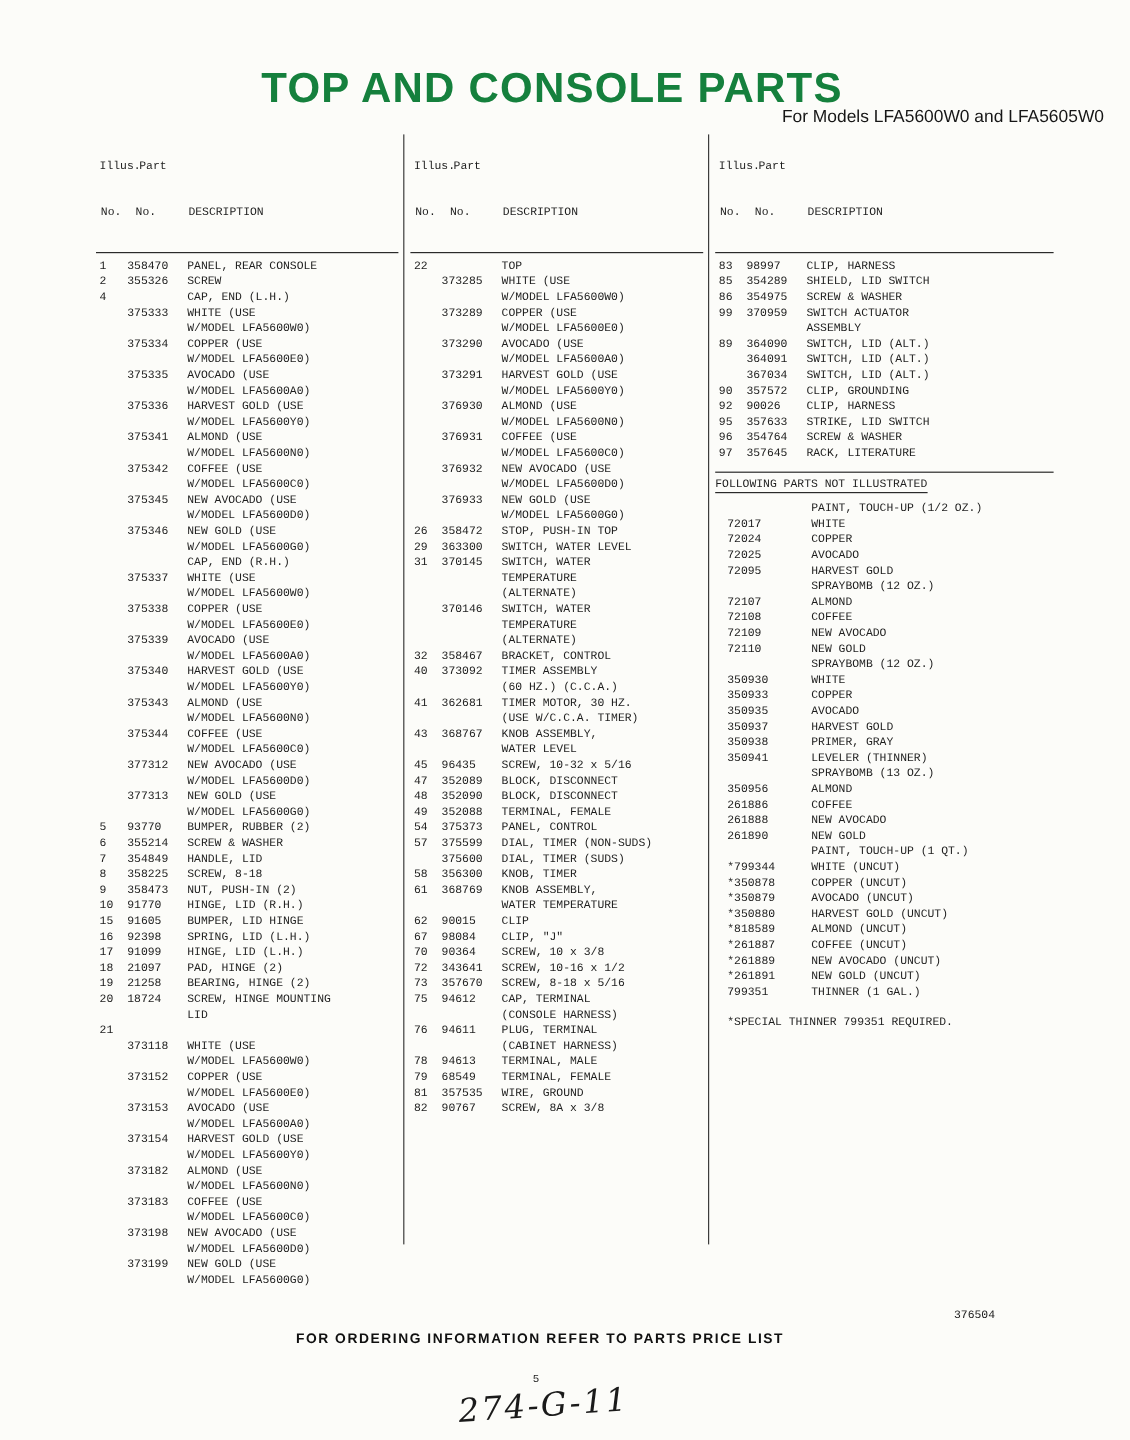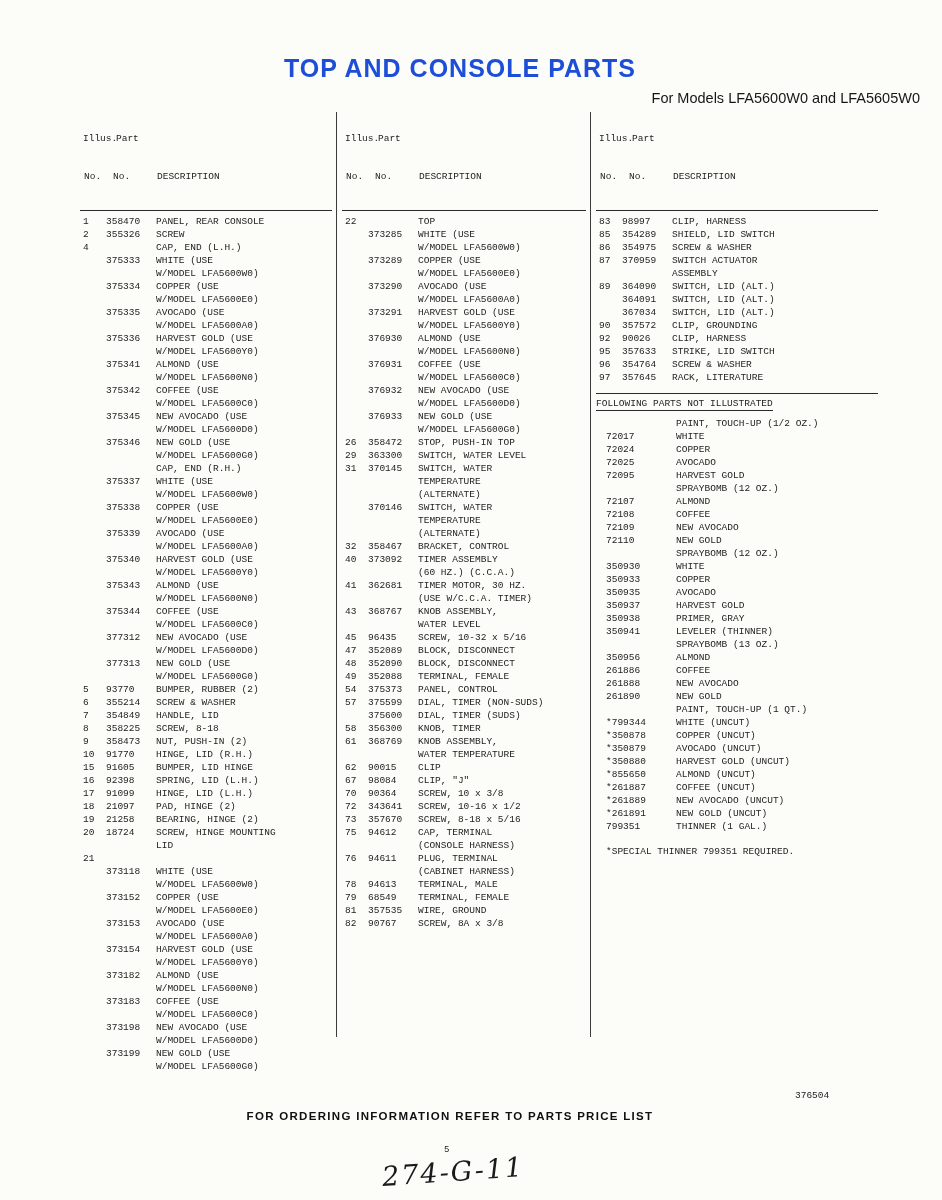--- a/index.html
+++ b/index.html
@@ -5,21 +5,21 @@
   * { margin:0; padding:0; box-sizing:border-box; }
   html,body { background:#ffffff; }
   .page {
     position:relative; width:942px; height:1200px; margin:0 auto;
     background:#fcfcf9; color:#1d1d1d; overflow:hidden;
     font-family:"Liberation Mono", monospace;
   }
   .title {
     position:absolute; top:54px; left:0; width:920px; text-align:center;
     font-family:"Liberation Sans", sans-serif; font-weight:bold;
-    font-size:25px; letter-spacing:1px; color:#1d4ed8;
+    font-size:35px; letter-spacing:1px; color:#15803d;
   }
   .subtitle {
     position:absolute; top:90px; left:0; width:920px; text-align:right;
     font-family:"Liberation Sans", sans-serif; font-size:14.5px; color:#161616;
   }
   .col { position:absolute; top:108px; }
   #col-left   { left:80px;  width:252px; }
   #col-middle { left:342px; width:244px; }
   #col-right  { left:596px; width:282px; }
   .vline { position:absolute; top:112px; width:1px; height:925px; background:#3c3c3c; }
@@ -705,21 +705,21 @@
     <span class="c-illus">85</span>
     <span class="c-part">354289</span>
     <span class="c-desc">SHIELD, LID SWITCH</span>
   </div>
         <div class="row">
     <span class="c-illus">86</span>
     <span class="c-part">354975</span>
     <span class="c-desc">SCREW &amp; WASHER</span>
   </div>
         <div class="row">
-    <span class="c-illus">87</span>
+    <span class="c-illus">99</span>
     <span class="c-part">370959</span>
     <span class="c-desc">SWITCH ACTUATOR</span>
   </div>
         <div class="row">
     <span class="c-illus"></span>
     <span class="c-part"></span>
     <span class="c-desc">ASSEMBLY</span>
   </div>
         <div class="row">
     <span class="c-illus">89</span>
@@ -866,21 +866,21 @@
   </div>
         <div class="row2">
     <span class="c-part">*350879</span>
     <span class="c-desc">AVOCADO (UNCUT)</span>
   </div>
         <div class="row2">
     <span class="c-part">*350880</span>
     <span class="c-desc">HARVEST GOLD (UNCUT)</span>
   </div>
         <div class="row2">
-    <span class="c-part">*855650</span>
+    <span class="c-part">*818589</span>
     <span class="c-desc">ALMOND (UNCUT)</span>
   </div>
         <div class="row2">
     <span class="c-part">*261887</span>
     <span class="c-desc">COFFEE (UNCUT)</span>
   </div>
         <div class="row2">
     <span class="c-part">*261889</span>
     <span class="c-desc">NEW AVOCADO (UNCUT)</span>
   </div>

